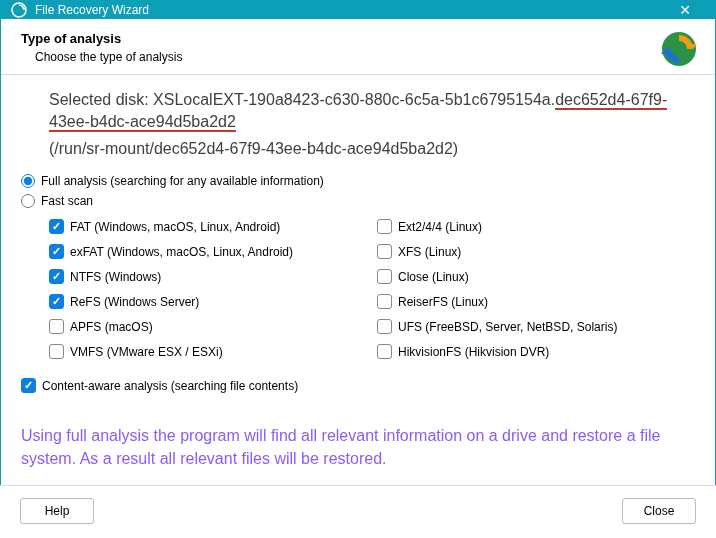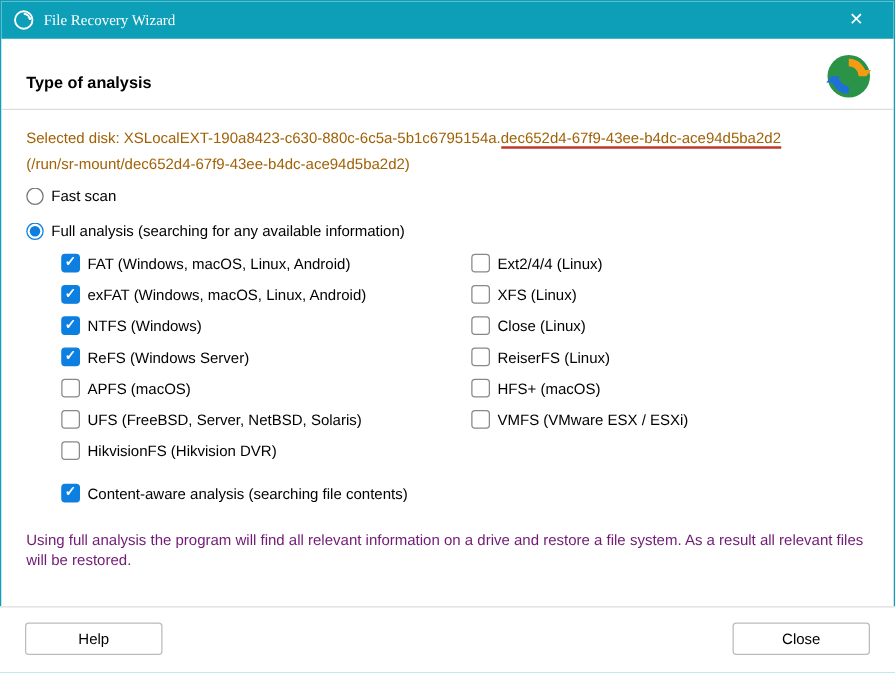--- a/index.html
+++ b/index.html
@@ -1,86 +1,87 @@
 <!DOCTYPE html>
 <html><head>
 <meta charset="utf-8">
 <style>
 * { box-sizing: border-box; margin: 0; padding: 0; }
 body { font-family: "Segoe UI", Tahoma, sans-serif; font-size: 12px; background: #fff; width: 716px; height: 538px; overflow: hidden; border: 1px solid #0d9fb8; }
-.titlebar { background: #0d9fb8; color: #fff; height: 30px; display: flex; align-items: center; padding: 0 10px; font-family: Liberation Serif, serif; }
+.titlebar { background: #0d9fb8; color: #fff; height: 18px; display: flex; align-items: center; padding: 0 10px; }
 .titlebar .tb-icon { width: 16px; height: 16px; margin-right: 8px; display: flex; align-items: center; justify-content: center; }
 .titlebar .tb-title { flex: 1; font-size: 12px; }
 .titlebar .tb-close { width: 40px; text-align: center; font-size: 14px; cursor: pointer; }
-.header { padding: 27px 20px 10px 20px; border-bottom: 1px solid #ddd; position: relative; }
+.header { padding: 12px 20px 10px 20px; border-bottom: 1px solid #ddd; position: relative; }
 .header h1 { font-size: 13px; font-weight: bold; color: #000; margin-bottom: 4px; }
 .header p { font-size: 12px; color: #000; margin-left: 14px; }
 .header .hdr-icon { position: absolute; right: 16px; top: 10px; width: 40px; height: 40px; }
 .content { padding: 14px 20px 8px 20px; }
-.disk-line { font-size: 12px; color: #a16207; line-height: 1.4; margin-bottom: 4px; }
+.disk-line { font-size: 16px; color: #404040; line-height: 1.4; margin-bottom: 4px; margin-left: 28px; }
 .disk-line .underlined { border-bottom: 2px solid #c0392b; }
 .radios { margin-top: 10px; }
 .radio-row { display: flex; align-items: center; margin: 6px 0; cursor: pointer; }
 .radio-row input[type=radio] { width: 14px; height: 14px; margin-right: 6px; accent-color: #0d7fe0; cursor: pointer; }
 .radio-row span { font-size: 12px; }
 .fs-grid { display: grid; grid-template-columns: 1fr 1fr; column-gap: 10px; margin-left: 28px; margin-top: 6px; margin-bottom: 8px; }
 .chk-row { display: flex; align-items: flex-end; margin: 5px 0; cursor: pointer; }
 .chk-box { width: 15px; height: 15px; border: 1px solid #888; border-radius: 3px; margin-right: 6px; display: flex; align-items: center; justify-content: center; flex-shrink: 0; background: #fff; }
 .chk-box.checked { background: #0d7fe0; border-color: #0d7fe0; }
 .chk-box.checked::after { content: "✓"; color: #fff; font-size: 11px; font-weight: bold; line-height: 1; }
 .chk-row span { font-size: 12px; }
-.content-aware { margin-left: 28px; margin-top: 14px; }
-.note { margin-top: 22px; font-size: 12px; color: #701a75; line-height: 1.4; }
+.content-aware { margin-top: 14px; }
+.note { margin-top: 32px; font-size: 16px; color: #8b5cf6; line-height: 1.4; }
 .footer { position: absolute; bottom: 0; left: 0; right: 0; padding: 12px 20px 14px 20px; border-top: 1px solid #ddd; display: flex; align-items: center; background: #fff; }
-.btn { border: 1px solid #bbb; background: #fff; border-radius: 3px; padding: 5px 0; width: 110px; font-size: 12px; text-align: center; cursor: pointer; }
+.btn { border: 1px solid #bbb; background: #fff; border-radius: 3px; padding: 5px 0; width: 74px; font-size: 12px; text-align: center; cursor: pointer; }
 .footer .spacer { flex: 1; }
 .footer .btn + .btn { margin-left: 10px; }
 </style>
 </head>
 <body>
 
 <div class="titlebar">
   <span class="tb-icon">
     <svg width="16" height="16" viewBox="0 0 16 16">
         <circle cx="8" cy="8" r="7" fill="none" stroke="#fff" stroke-width="1.5"></circle>
         <path d="M8 3 A5 5 0 0 1 13 8" fill="none" stroke="#fff" stroke-width="1.5"></path>
         <polygon points="13,8 11,6 15,6" fill="#fff"></polygon>
       </svg>
   </span>
   <span class="tb-title">File Recovery Wizard</span>
   <span class="tb-close">✕</span>
 </div>
 
 <div class="header">
   <h1>Type of analysis</h1>
+  <p>Choose the type of analysis</p>
   <div class="hdr-icon">
     <svg width="40" height="40" viewBox="0 0 40 40">
       <circle cx="20" cy="20" r="17" fill="#2b9348"></circle>
       <path d="M20 6 A14 14 0 0 1 34 20 L28 20 A8 8 0 0 0 20 12 Z" fill="#f39c12"></path>
       <path d="M20 34 A14 14 0 0 1 6 20 L12 20 A8 8 0 0 0 20 28 Z" fill="#1e6fd9"></path>
       <polygon points="34,20 30,15 38,15" fill="#f39c12"></polygon>
       <polygon points="6,20 10,25 2,25" fill="#1e6fd9"></polygon>
     </svg>
   </div>
 </div>
 
 <div class="content">
   <div class="disk-line">
     <span>Selected disk: XSLocalEXT-190a8423-c630-880c-6c5a-5b1c6795154a.</span><span class="underlined">dec652d4-67f9-43ee-b4dc-ace94d5ba2d2</span>
   </div>
   <div class="disk-line">(/run/sr-mount/dec652d4-67f9-43ee-b4dc-ace94d5ba2d2)</div>
 
   <div class="radios">
+    <label class="radio-row" style="margin-top:14px">
+      <input type="radio" name="mode" checked="" style="">
+      <span>Full analysis (searching for any available information)</span>
+    </label>
     <label class="radio-row">
       <input type="radio" name="mode" style="">
       <span>Fast scan</span>
-    </label>
-    <label class="radio-row" style="margin-top:14px">
-      <input type="radio" name="mode" checked="" style="">
-      <span>Full analysis (searching for any available information)</span>
     </label>
 
     <div class="fs-grid" id="fs-grid">
         <div class="chk-row">
           <div class="chk-box checked"></div>
           <span>FAT (Windows, macOS, Linux, Android)</span>
         </div>
         <div class="chk-row">
           <div class="chk-box"></div>
           <span>Ext2/4/4 (Linux)</span>
@@ -108,24 +109,20 @@
         <div class="chk-row">
           <div class="chk-box"></div>
           <span>ReiserFS (Linux)</span>
         </div>
         <div class="chk-row">
           <div class="chk-box"></div>
           <span>APFS (macOS)</span>
         </div>
         <div class="chk-row">
           <div class="chk-box"></div>
-          <span>HFS+ (macOS)</span>
-        </div>
-        <div class="chk-row">
-          <div class="chk-box"></div>
           <span>UFS (FreeBSD, Server, NetBSD, Solaris)</span>
         </div>
         <div class="chk-row">
           <div class="chk-box"></div>
           <span>VMFS (VMware ESX / ESXi)</span>
         </div>
         <div class="chk-row">
           <div class="chk-box"></div>
           <span>HikvisionFS (Hikvision DVR)</span>
         </div>

